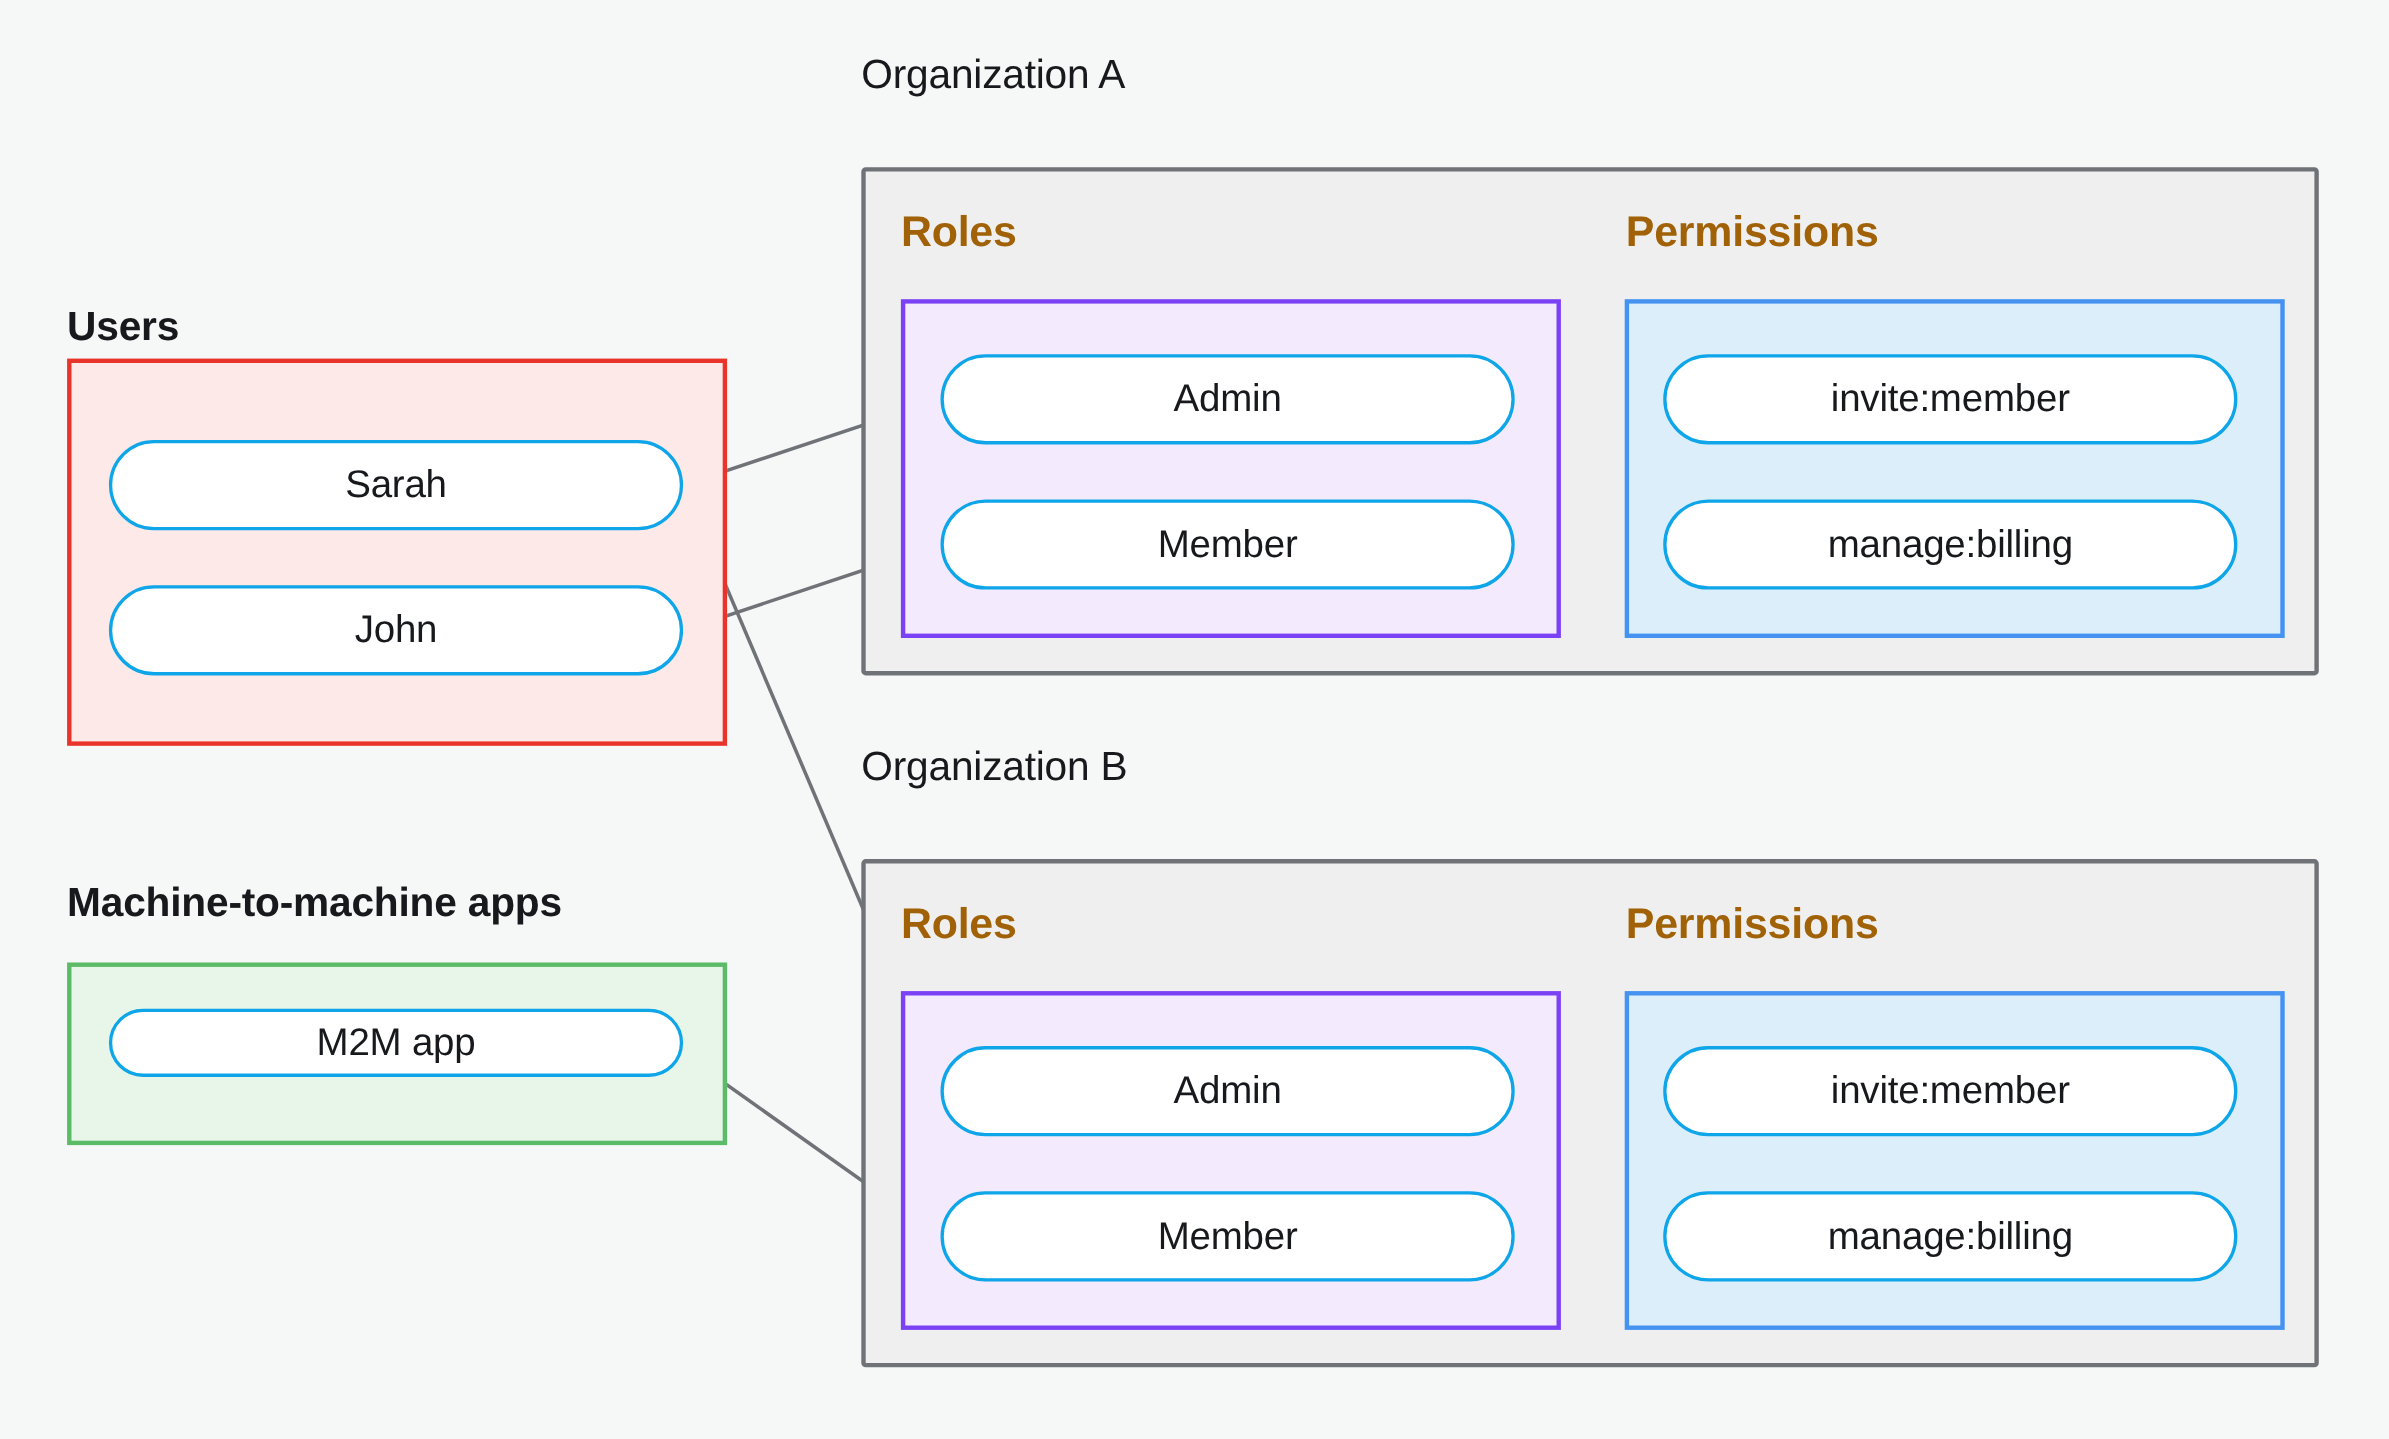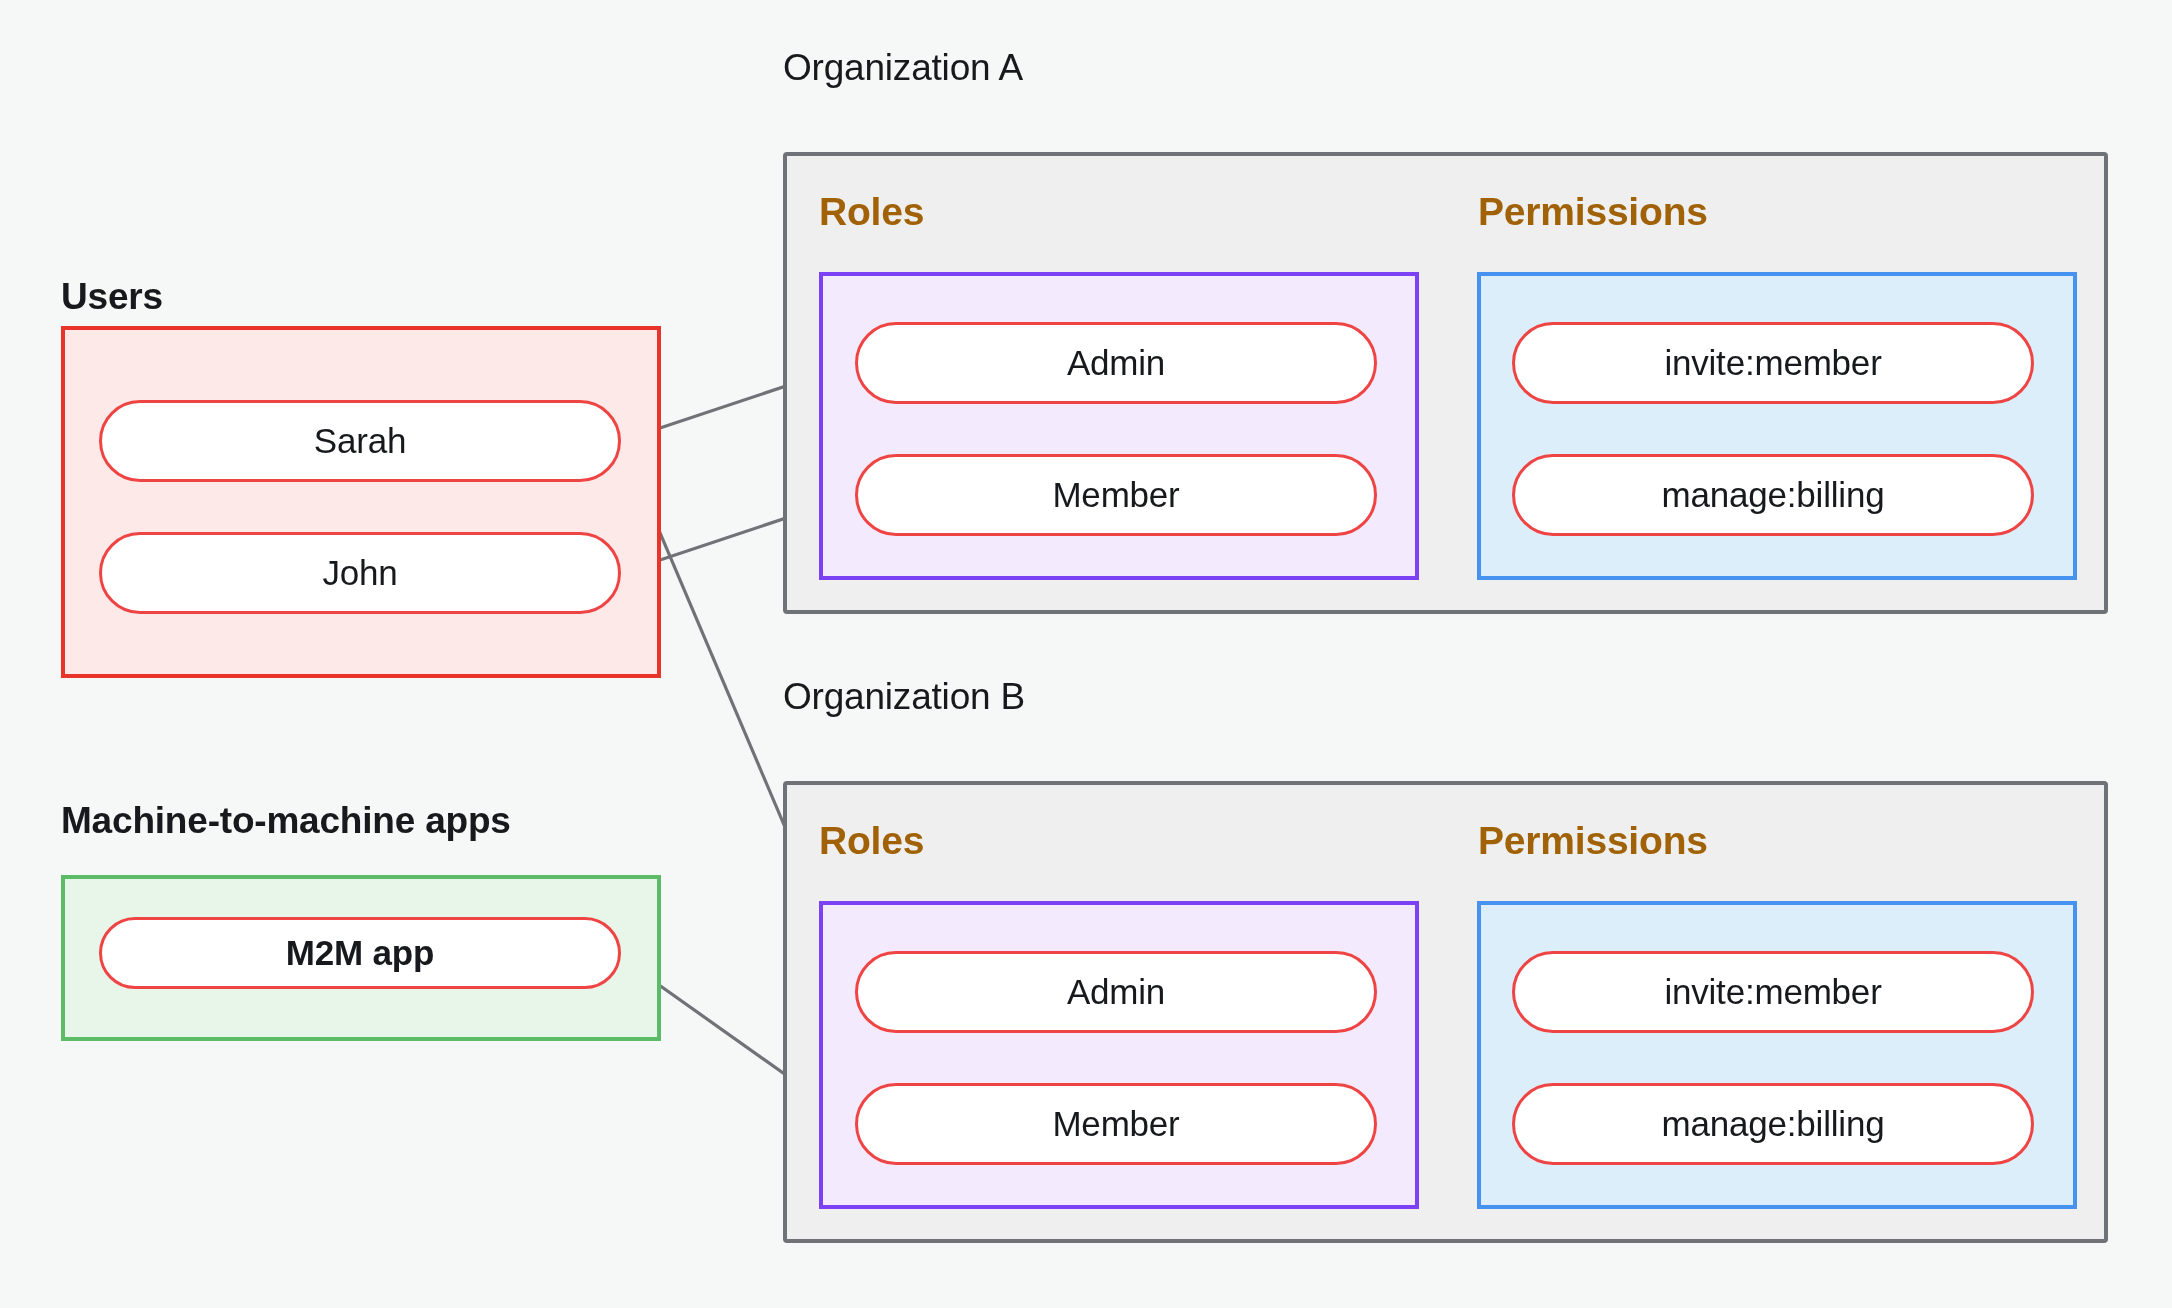--- a/index.html
+++ b/index.html
@@ -67,21 +67,21 @@
   .box-perms {
     background: #ddeefb;
     border: 4px solid #4592f1;
   }
 
   
   .pill {
     position: absolute;
     box-sizing: border-box;
     background: #ffffff;
-    border: 3px solid #ef4444;
+    border: 3px solid #0ea5e9;
     border-radius: 999px;
     display: flex;
     align-items: center;
     justify-content: center;
     font-size: 35px;
     color: #17191c;
     letter-spacing: -0.2px;
     white-space: nowrap;
   }
 
@@ -139,21 +139,21 @@
   <div class="box box-users" style="left:61px; top:326px; width:600px; height:352px;"></div>
 
   <div class="pill" style="left:99px; top:532px; width:522px; height:82px;">John</div>
 
   <div class="pill" style="left:99px; top:400px; width:522px; height:82px;">Sarah</div>
 
   <div class="section-title" style="left:61px; top:800px;">Machine-to-machine apps</div>
 
   <div class="box box-m2m" style="left:61px; top:875px; width:600px; height:166px;"></div>
 
-  <div class="pill" style="left:99px; top:917px; width:522px; height:72px;font-weight:bold;">M2M app</div>
+  <div class="pill" style="left:99px; top:917px; width:522px; height:62px;">M2M app</div>
 
   <div class="org-title" style="left:783px; top:47px;">Organization A</div>
 
   <div class="box box-org" style="left:783px; top:152px; width:1325px; height:462px;"></div>
 
   <div class="group-label" style="left:819px; top:190px;">Roles</div>
 
   <div class="group-label" style="left:1478px; top:190px;">Permissions</div>
 
   <div class="box box-roles" style="left:819px; top:272px; width:600px; height:308px;"></div>

